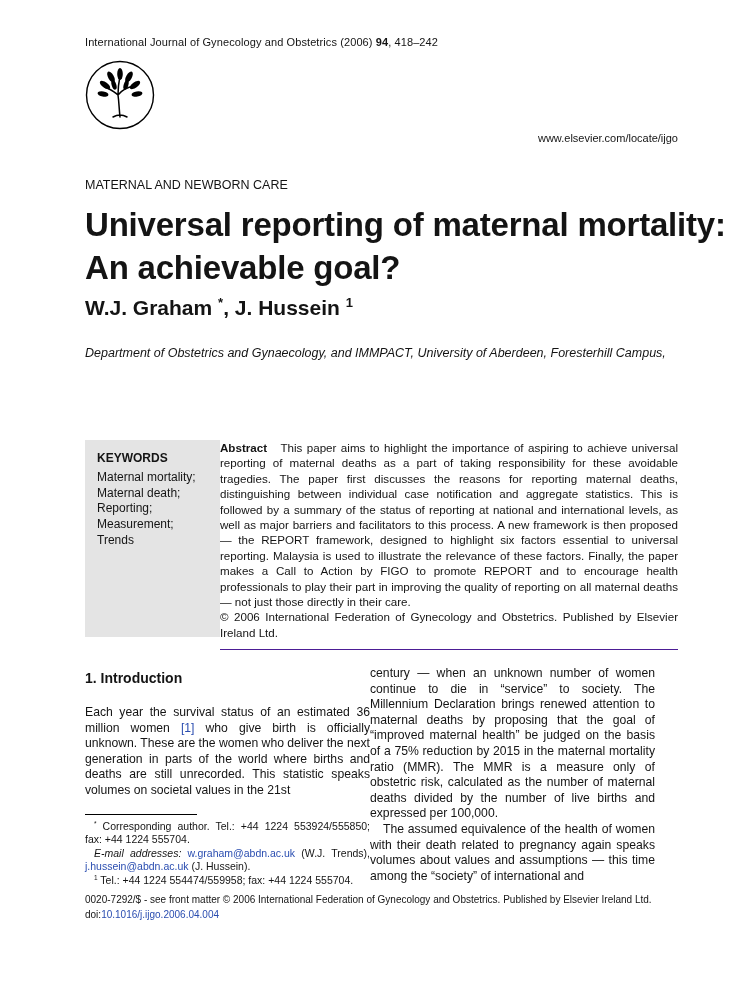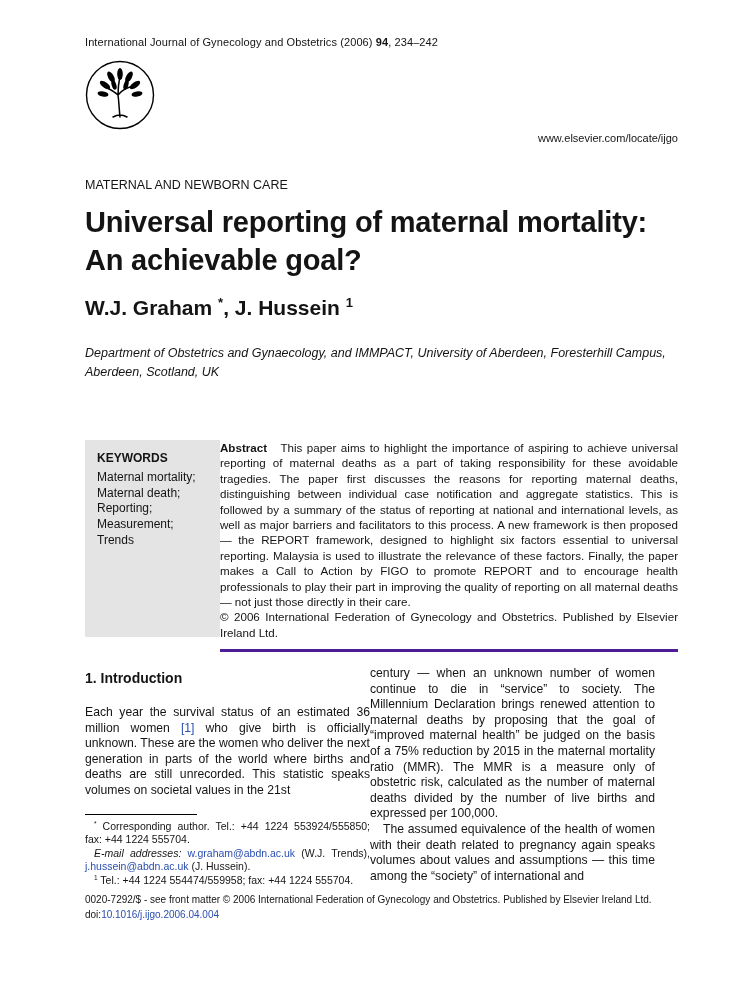--- a/index.html
+++ b/index.html
@@ -19,36 +19,36 @@
   .jlogo .small{font-size:7.5px;margin-top:3px;letter-spacing:.3px;}
   .jlogo .big{font-size:14.5px;letter-spacing:1.1px;margin-top:1px;}
   .jlogo .big2{font-size:12.5px;letter-spacing:.8px;margin:0 0 4px;}
 
   .website{position:absolute;right:72px;top:132px;font-size:11px;}
 
   .emblem{position:absolute;left:83px;top:58px;}
 
   .category{position:absolute;left:85px;top:178px;font-size:12.5px;}
 
-  .title{position:absolute;left:85px;top:204px;font-size:29px;font-weight:bold;
+  .title{position:absolute;left:85px;top:204px;font-size:33px;font-weight:bold;
          line-height:1.3;letter-spacing:-.2px;}
 
   .authors{position:absolute;left:85px;top:296px;font-size:21px;font-weight:bold;}
   sup{font-size:.62em;vertical-align:super;line-height:0;}
 
   .affiliation{position:absolute;left:85px;top:344px;font-size:12.5px;font-style:italic;
                line-height:1.5;}
 
   .abstract-row{position:absolute;left:85px;top:440px;width:593px;display:flex;
                 align-items:flex-start;}
   .keywords-box{box-sizing:border-box;width:135px;min-height:197px;background:var(--kwbg);
                 padding:11px 12px;font-size:12px;line-height:1.32;flex-shrink:0;}
   .kw-heading{font-weight:bold;margin-bottom:3px;}
   .abstract-col{flex:1;font-size:11.6px;line-height:1.33;text-align:justify;
-                padding-bottom:9px;border-bottom:3px solid #4c1d95;}
+                padding-bottom:9px;border-bottom:1px solid #4c1d95;}
   .abstract-col .copyright{margin-top:0;}
 
   .body-cols{position:absolute;left:85px;top:666px;width:593px;display:flex;}
   .col{width:285px;font-size:12.2px;line-height:1.28;text-align:justify;}
   .col h2{font-size:14px;font-weight:bold;margin:4px 0 17px;text-align:left;}
   .col p{margin:0;}
   .col .indented{text-indent:13px;}
 
   .fn-rule{width:112px;border-top:1px solid #000;margin:15px 0 5px;}
   .footnotes{font-size:10.5px;line-height:1.3;text-align:justify;}
@@ -56,21 +56,21 @@
 
   .link{color:var(--link);text-decoration:none;cursor:pointer;}
 
   .footer{position:absolute;left:85px;top:892px;width:600px;font-size:10px;line-height:1.5;}
 </style>
 </head>
 <body>
 
 <div class="page">
 
-  <div class="citation"><span>International Journal of Gynecology and Obstetrics (2006) </span><b>94</b><span>, 234–242</span></div>
+  <div class="citation"><span>International Journal of Gynecology and Obstetrics (2006) </span><b>94</b><span>, 418–242</span></div>
 
 
   <div class="website"><span class="link" style="color:#141414">www.elsevier.com/locate/ijgo</span></div>
 
   <div class="emblem">
     <svg width="74" height="74" viewBox="0 0 74 74" aria-hidden="true">
       <circle cx="37" cy="37" r="33.5" fill="none" stroke="#000" stroke-width="1.4"></circle>
       <g fill="#000">
         <ellipse cx="37" cy="16" rx="2.8" ry="6"></ellipse>
         <ellipse cx="28" cy="19" rx="2.8" ry="6" transform="rotate(-30 28 19)"></ellipse>
@@ -90,21 +90,20 @@
 
   <div class="title">
     <div>Universal reporting of maternal mortality:</div>
     <div>An achievable goal?</div>
   </div>
 
   <div class="authors"><span>W.J. Graham</span>&nbsp;<sup>*</sup><span>, </span><span>J. Hussein</span>&nbsp;<sup>1</sup></div>
 
   <div class="affiliation">
     <div>Department of Obstetrics and Gynaecology, and IMMPACT, University of Aberdeen, Foresterhill Campus,</div>
-    <div>Aberdeen, Scotland, UK</div>
   </div>
 
   <div class="abstract-row">
     <div class="keywords-box">
       <div class="kw-heading">KEYWORDS</div>
       <div>Maternal mortality;</div>
       <div>Maternal death;</div>
       <div>Reporting;</div>
       <div>Measurement;</div>
       <div>Trends</div>

